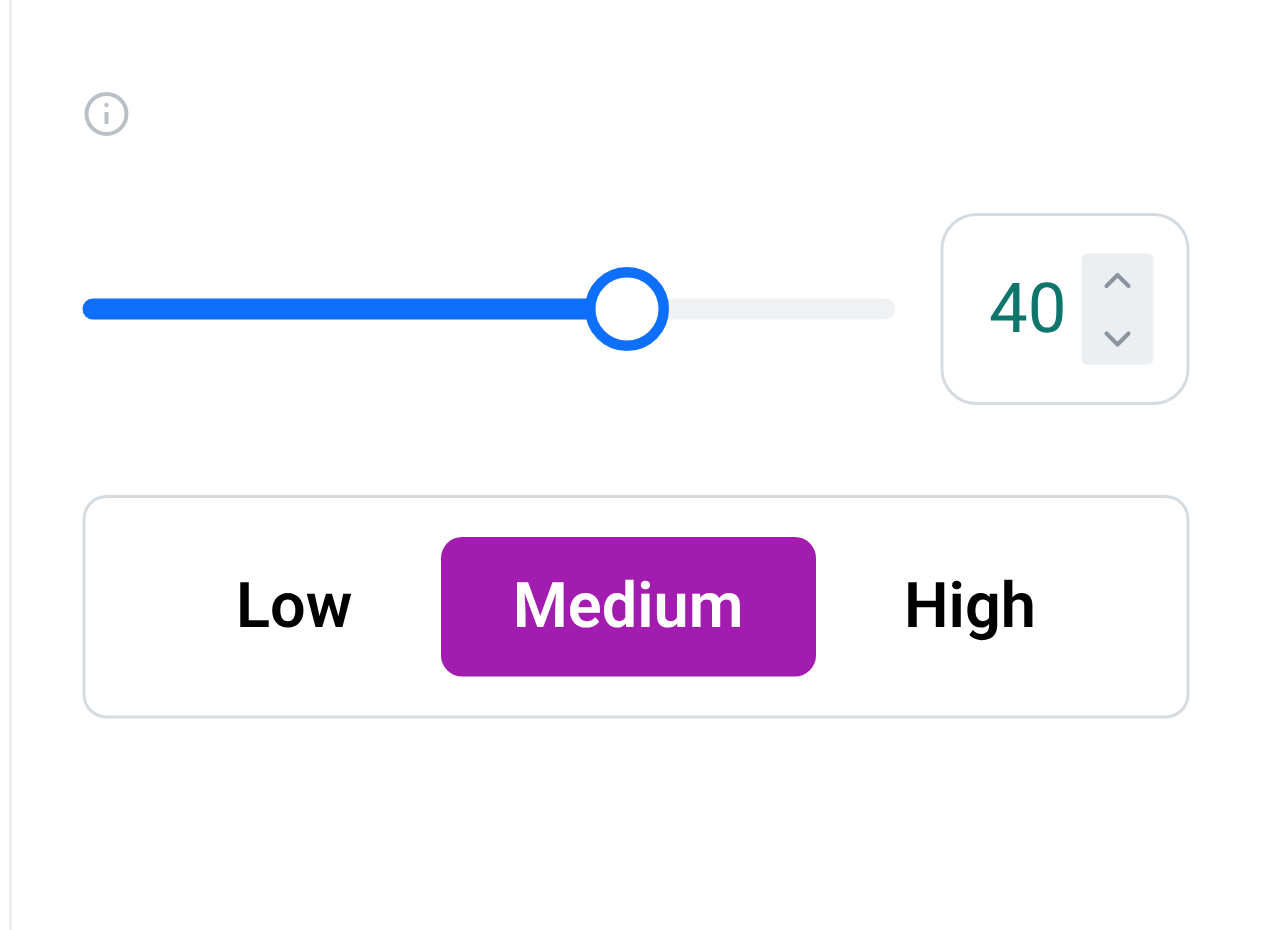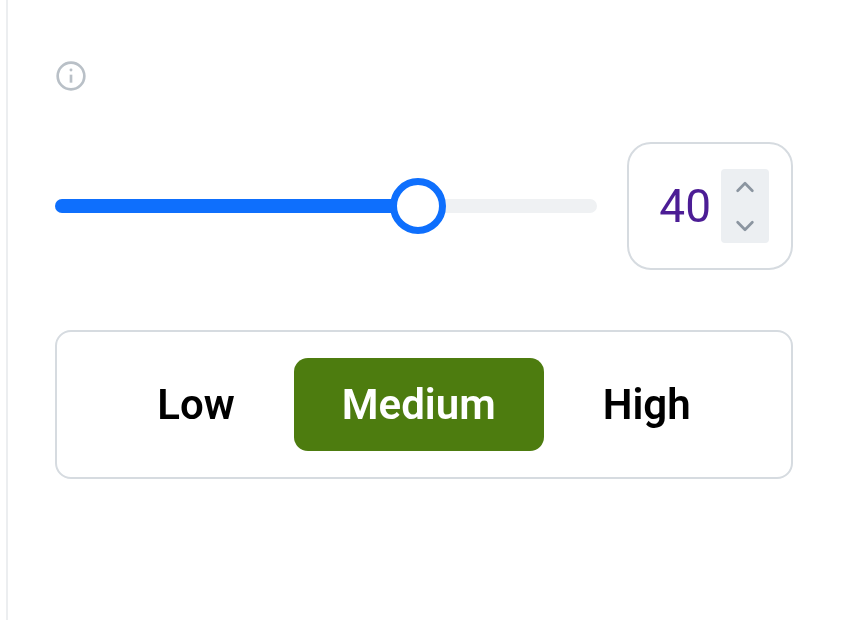--- a/index.html
+++ b/index.html
@@ -87,21 +87,21 @@
       align-items: center;
       gap: 10px;
       border: 2px solid #d6dbe0;
       border-radius: 24px;
       padding: 18px 22px 18px 28px;
       height: 128px;
     }
     .number-value {
       font-size: 46px;
       font-weight: 400;
-      color: #4c1d95;
+      color: #0f766e;
       min-width: 54px;
       text-align: right;
     }
     .stepper {
       display: flex;
       flex-direction: column;
       background: #eceff2;
       border-radius: 4px;
       width: 48px;
       height: 74px;
@@ -129,21 +129,21 @@
     }
     .seg-btn {
       font-size: 42px;
       font-weight: 600;
       padding: 22px 48px;
       border-radius: 14px;
       cursor: pointer;
       color: #000;
     }
     .seg-btn.active {
-      background: #4d7c0f;
+      background: #a21caf;
       color: #fff;
     }
   </style>
 </head>
 <body>
 
 <div class="left-divider"></div>
 
 <div class="section">
   <div class="label-row">

